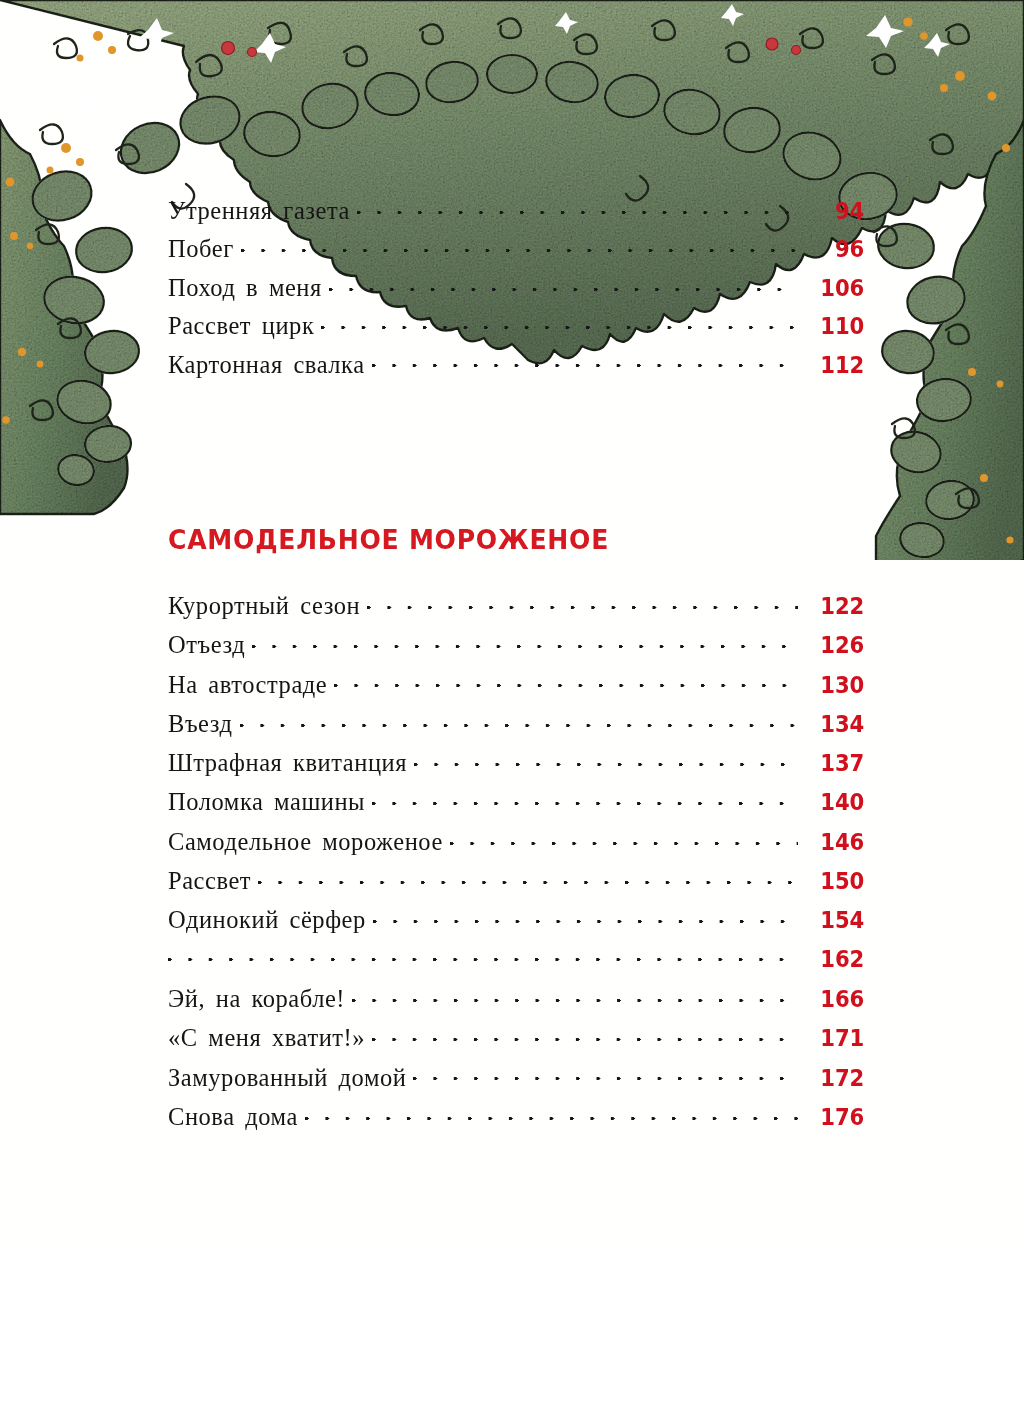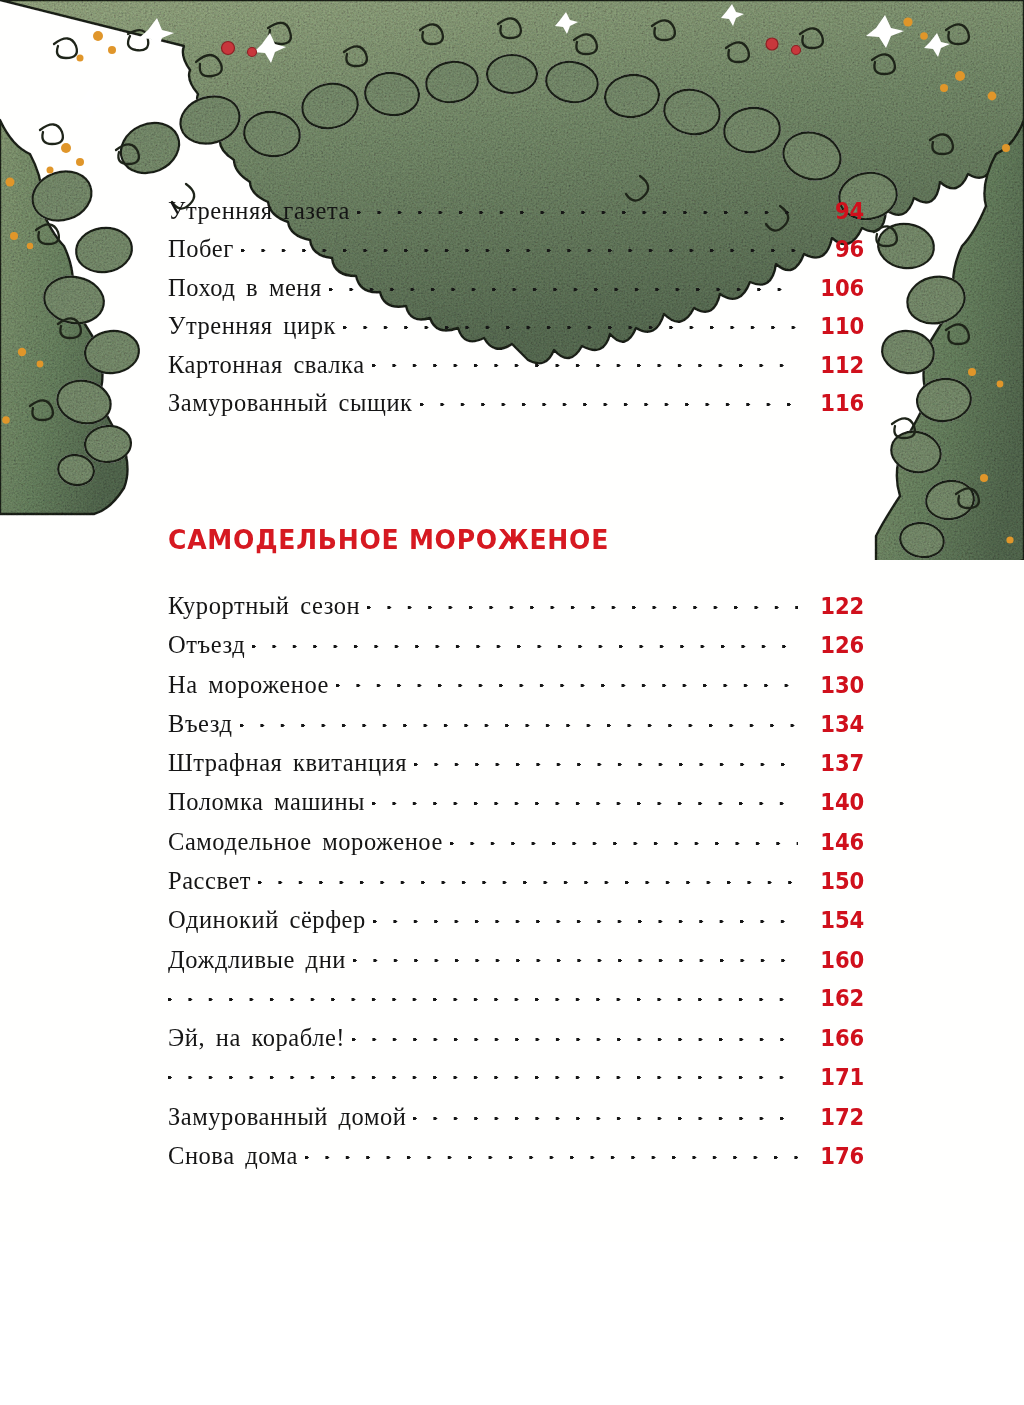--- a/index.html
+++ b/index.html
@@ -271,51 +271,46 @@
           <span class="toc-title">Побег</span>
           <span class="toc-dots"></span>
           <span class="toc-page">96</span>
         </div>
         <div class="toc-row">
           <span class="toc-title">Поход в меня</span>
           <span class="toc-dots"></span>
           <span class="toc-page">106</span>
         </div>
         <div class="toc-row">
-          <span class="toc-title">Утренняя цирк</span>
+          <span class="toc-title">Рассвет цирк</span>
           <span class="toc-dots"></span>
           <span class="toc-page">110</span>
         </div>
         <div class="toc-row">
           <span class="toc-title">Картонная свалка</span>
           <span class="toc-dots"></span>
           <span class="toc-page">112</span>
         </div>
-        <div class="toc-row">
-          <span class="toc-title">Замурованный сыщик</span>
-          <span class="toc-dots"></span>
-          <span class="toc-page">116</span>
-        </div>
       </div>
 
     <div class="section-heading">САМОДЕЛЬНОЕ МОРОЖЕНОЕ</div>
 
     <div class="toc-block block-2">
         <div class="toc-row">
           <span class="toc-title">Курортный сезон</span>
           <span class="toc-dots"></span>
           <span class="toc-page">122</span>
         </div>
         <div class="toc-row">
           <span class="toc-title">Отъезд</span>
           <span class="toc-dots"></span>
           <span class="toc-page">126</span>
         </div>
         <div class="toc-row">
-          <span class="toc-title">На мороженое</span>
+          <span class="toc-title">На автостраде</span>
           <span class="toc-dots"></span>
           <span class="toc-page">130</span>
         </div>
         <div class="toc-row">
           <span class="toc-title">Въезд</span>
           <span class="toc-dots"></span>
           <span class="toc-page">134</span>
         </div>
         <div class="toc-row">
           <span class="toc-title">Штрафная квитанция</span>
@@ -336,34 +331,30 @@
           <span class="toc-title">Рассвет</span>
           <span class="toc-dots"></span>
           <span class="toc-page">150</span>
         </div>
         <div class="toc-row">
           <span class="toc-title">Одинокий сёрфер</span>
           <span class="toc-dots"></span>
           <span class="toc-page">154</span>
         </div>
         <div class="toc-row">
-          <span class="toc-title">Дождливые дни</span>
-          <span class="toc-dots"></span>
-          <span class="toc-page">160</span>
-        </div>
-        <div class="toc-row">
           <span class="toc-dots"></span>
           <span class="toc-page">162</span>
         </div>
         <div class="toc-row">
           <span class="toc-title">Эй, на корабле!</span>
           <span class="toc-dots"></span>
           <span class="toc-page">166</span>
         </div>
         <div class="toc-row">
+          <span class="toc-title">«С меня хватит!»</span>
           <span class="toc-dots"></span>
           <span class="toc-page">171</span>
         </div>
         <div class="toc-row">
           <span class="toc-title">Замурованный домой</span>
           <span class="toc-dots"></span>
           <span class="toc-page">172</span>
         </div>
         <div class="toc-row">
           <span class="toc-title">Снова дома</span>

